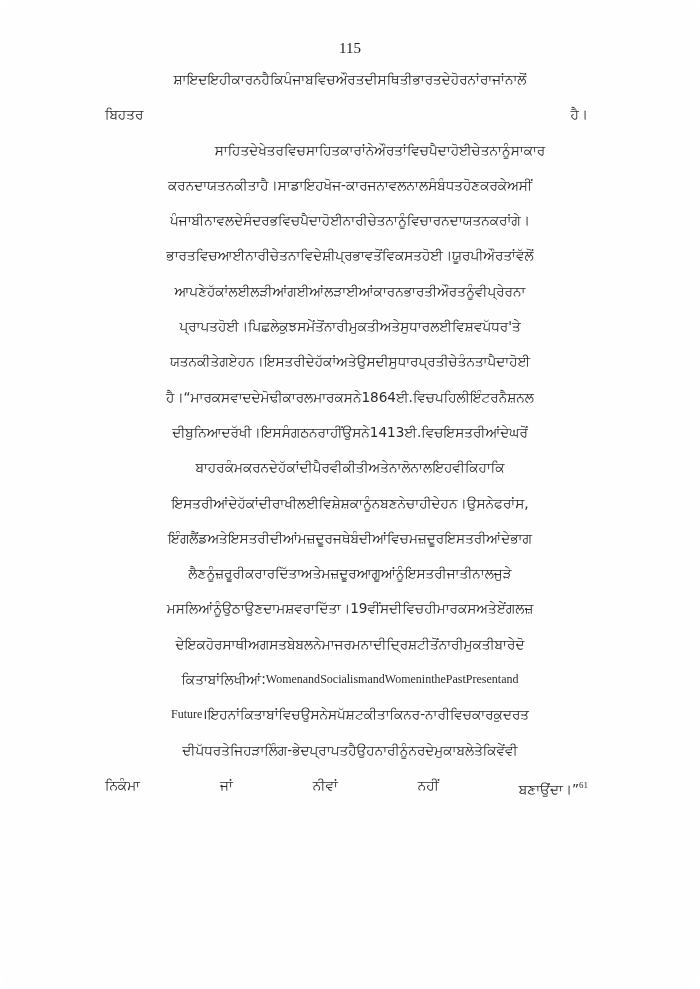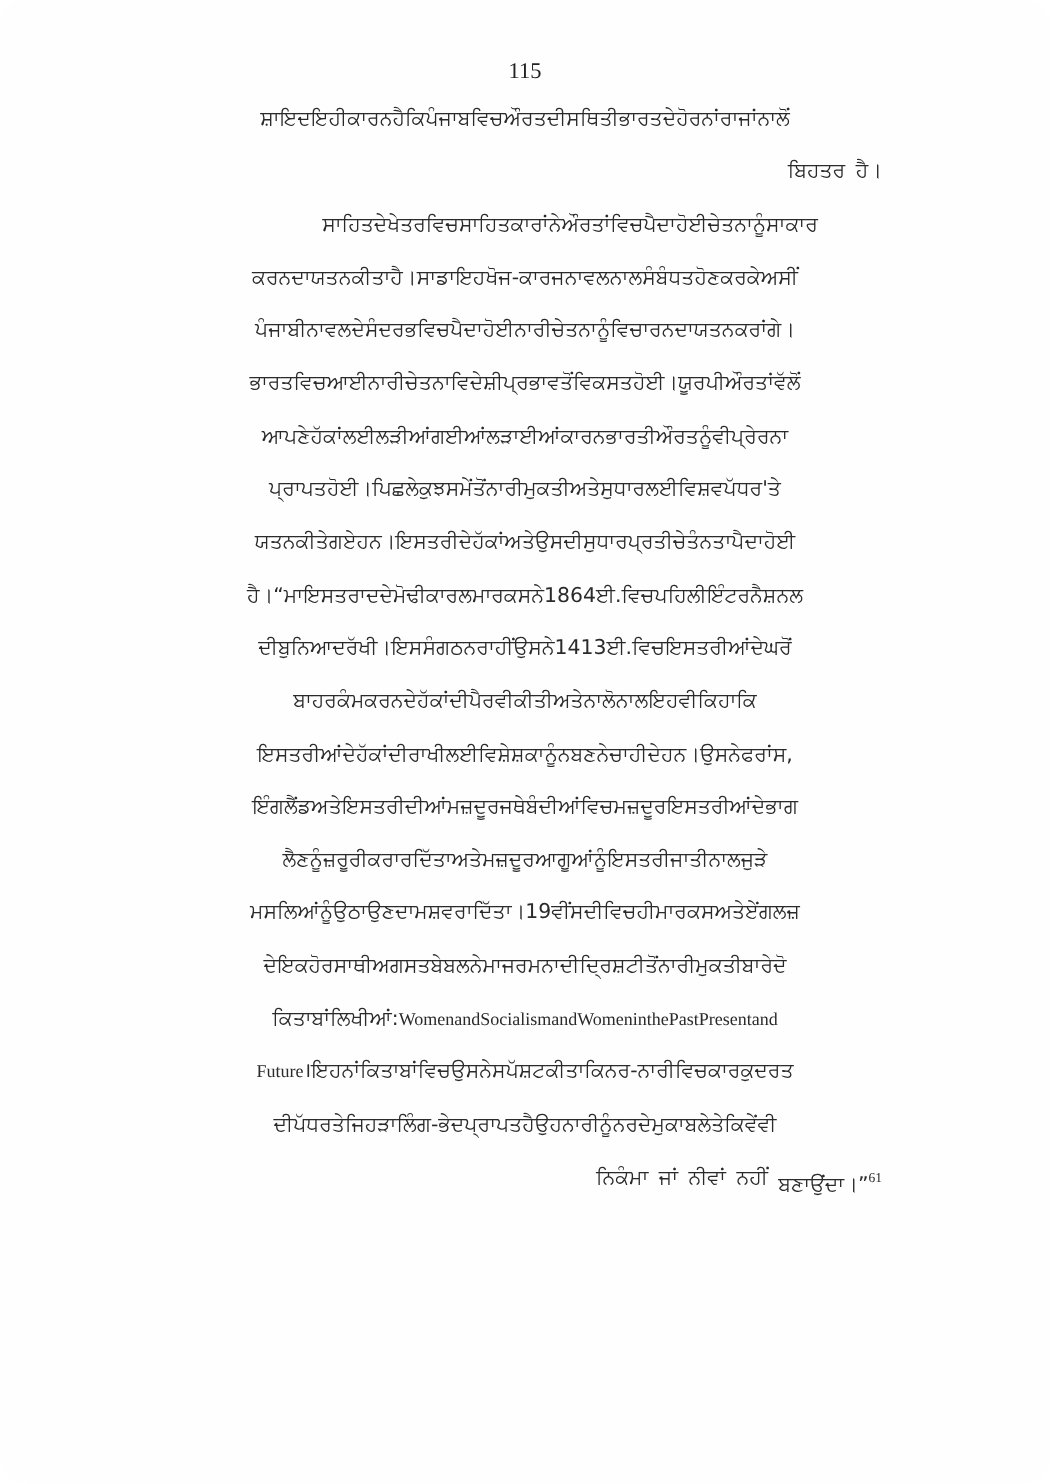--- a/index.html
+++ b/index.html
@@ -43,21 +43,21 @@
     }
     .line {
       height: 35.3px;
       line-height: 35.3px;
       white-space: nowrap;
       display: flex;
       justify-content: center;
       overflow: visible;
     }
     .line.last {
-      justify-content: flex-end;
+      justify-content: space-between;
     }
     .line.last .w { margin-right: 7px; }
     .line.indent { padding-left: 60px; }
     .w { display: inline-block; }
     .latin {
       font-family: "Liberation Serif", "DejaVu Serif", serif;
       font-size: 12px;
     }
     sup.fn {
       font-family: "Liberation Serif", "DejaVu Serif", serif;
@@ -198,21 +198,21 @@
           <span class="w">ਅਤੇ</span>
           <span class="w">ਉਸਦੀ</span>
           <span class="w">ਸੁਧਾਰ</span>
           <span class="w">ਪ੍ਰਤੀ</span>
           <span class="w">ਚੇਤੰਨਤਾ</span>
           <span class="w">ਪੈਦਾ</span>
           <span class="w">ਹੋਈ</span>
         </div>
         <div class="line">
           <span class="w">ਹੈ।</span>
-          <span class="w">“ਮਾਇਸਤਰਾਦ</span>
+          <span class="w">“ਮਾਰਕਸਵਾਦ</span>
           <span class="w">ਦੇ</span>
           <span class="w">ਮੋਢੀ</span>
           <span class="w">ਕਾਰਲ</span>
           <span class="w">ਮਾਰਕਸ</span>
           <span class="w">ਨੇ</span>
           <span class="w">1864</span>
           <span class="w">ਈ.</span>
           <span class="w">ਵਿਚ</span>
           <span class="w">ਪਹਿਲੀ</span>
           <span class="w">ਇੰਟਰਨੈਸ਼ਨਲ</span>

